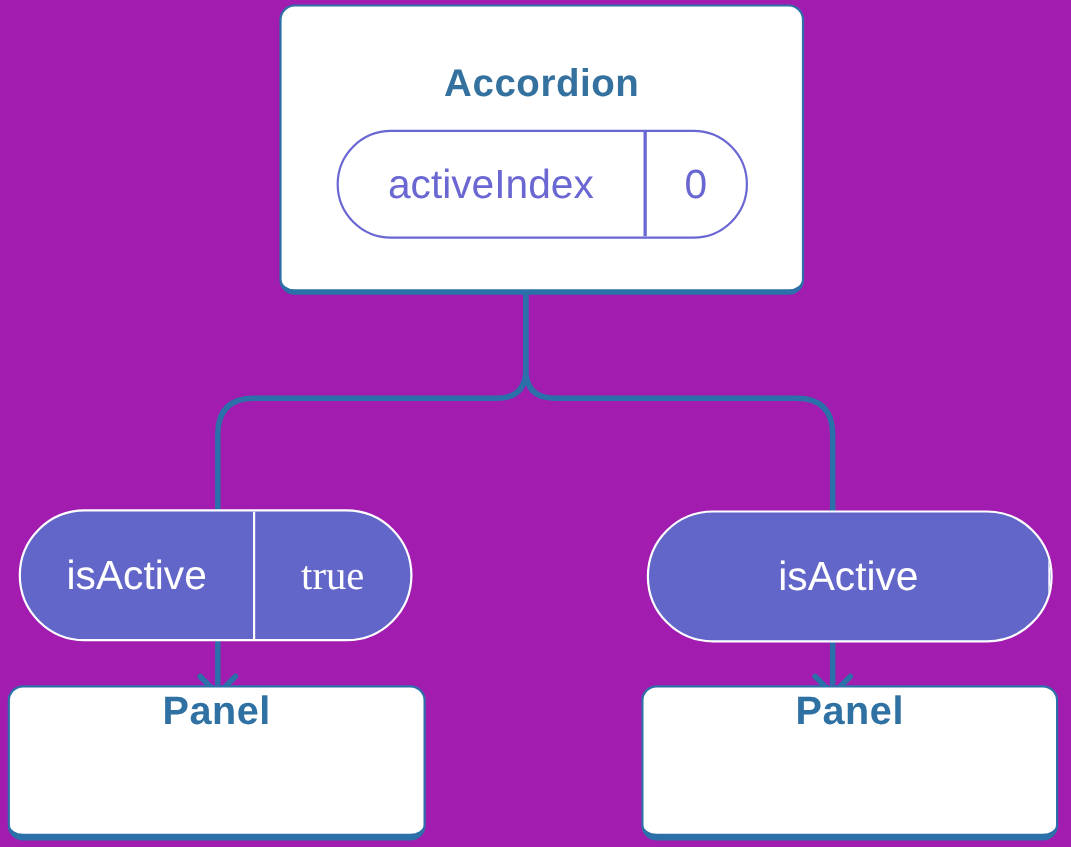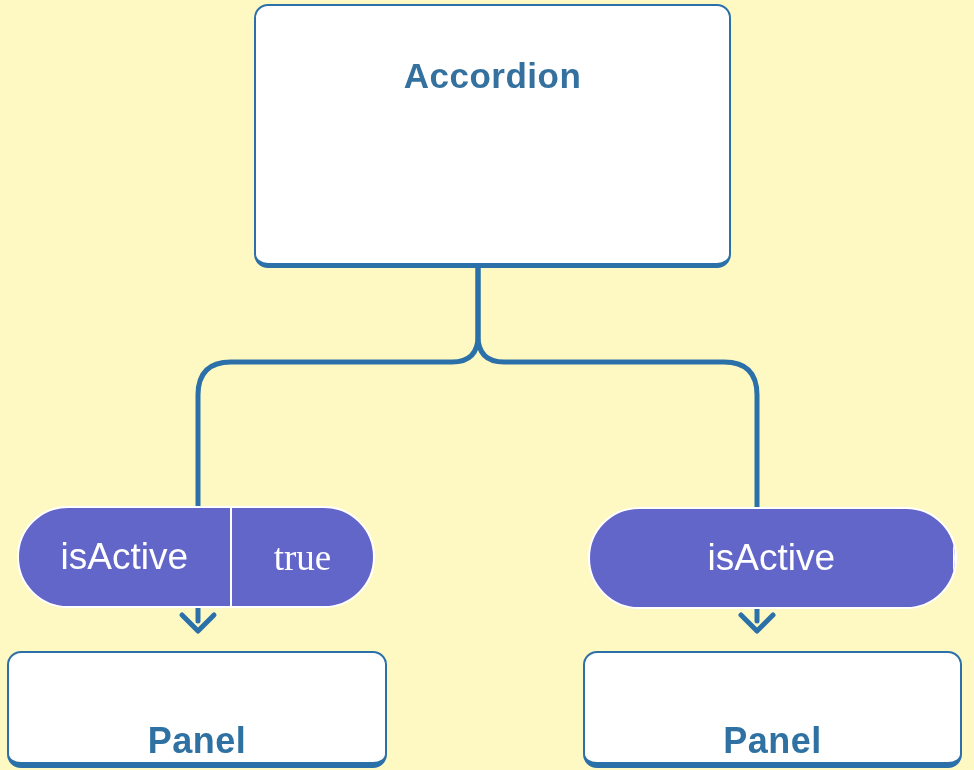--- a/index.html
+++ b/index.html
@@ -4,21 +4,21 @@
 <style>
   html, body {
     margin: 0;
     padding: 0;
     font-family: "Liberation Sans", sans-serif;
   }
   .canvas {
     position: relative;
     width: 974px;
     height: 770px;
-    background: #fef9c3;
+    background: #a21caf;
     overflow: hidden;
   }
   .connector-svg {
     position: absolute;
     left: 0;
     top: 0;
     width: 974px;
     height: 770px;
   }
   .connector-svg path {
@@ -82,30 +82,29 @@
   }
   .state-pill .cell-value {
     width: 90px;
     display: flex;
     align-items: center;
     justify-content: center;
   }
   .prop-pill {
     position: absolute;
     box-sizing: border-box;
-    height: 102px;
+    height: 120px;
     background: #6366C9;
     border: 2.5px solid #FFFFFF;
     border-radius: 60px;
     display: flex;
     align-items: stretch;
     overflow: hidden;
     color: #FFFFFF;
     font-size: 37px;
-    margin-top: 43px;
   }
   .prop-pill-left {
     left: 17px;
     top: 463px;
     width: 358px;
   }
   .prop-pill-right {
     left: 588px;
     top: 464px;
     width: 369px;
@@ -122,25 +121,25 @@
   }
   .prop-pill .cell-value {
     display: flex;
     align-items: center;
     justify-content: center;
     font-family: Liberation Serif, serif;
   }
   .prop-pill-left .cell-value { width: 141px; }
   .prop-pill-right .cell-value { width: 152px; }
   .panel-card {
-    top: 651px;
-    height: 117px;
+    top: 623px;
+    height: 141px;
     border-bottom-width: 6px;
     display: flex;
-    align-items: flex-end;
+    align-items: flex-start;
     justify-content: center;
   }
   .panel-card-left { left: 7px; width: 380px; }
   .panel-card-right { left: 583px; width: 379px; }
   .panel-title {
     font-size: 36px;
     font-weight: 700;
     color: #2F71A2;
     letter-spacing: 0.5px;
   }
@@ -152,20 +151,25 @@
 
   <svg class="connector-svg" viewBox="0 0 974 770" xmlns="http://www.w3.org/2000/svg">
     <path d="M 478 266 L 478 336 Q 478 362 452 362 L 231 362 Q 198 362 198 395 L 198 621"></path>
     <path d="M 478 266 L 478 336 Q 478 362 504 362 L 724 362 Q 757 362 757 395 L 757 621"></path>
     <path d="M 182 615 L 198 631 L 214 615"></path>
     <path d="M 741 615 L 757 631 L 773 615"></path>
   </svg>
 
   <div class="card root-card">
     <div class="root-title">Accordion</div>
+    <div class="state-pill">
+      <div class="cell-name">activeIndex</div>
+      <div class="divider"></div>
+      <div class="cell-value">0</div>
+    </div>
   </div>
 
   <div class="prop-pill prop-pill-left">
     <div class="cell-name">isActive</div>
     <div class="divider"></div>
     <div class="cell-value">true</div>
   </div>
 
   <div class="prop-pill prop-pill-right">
     <div class="cell-name">isActive</div>

